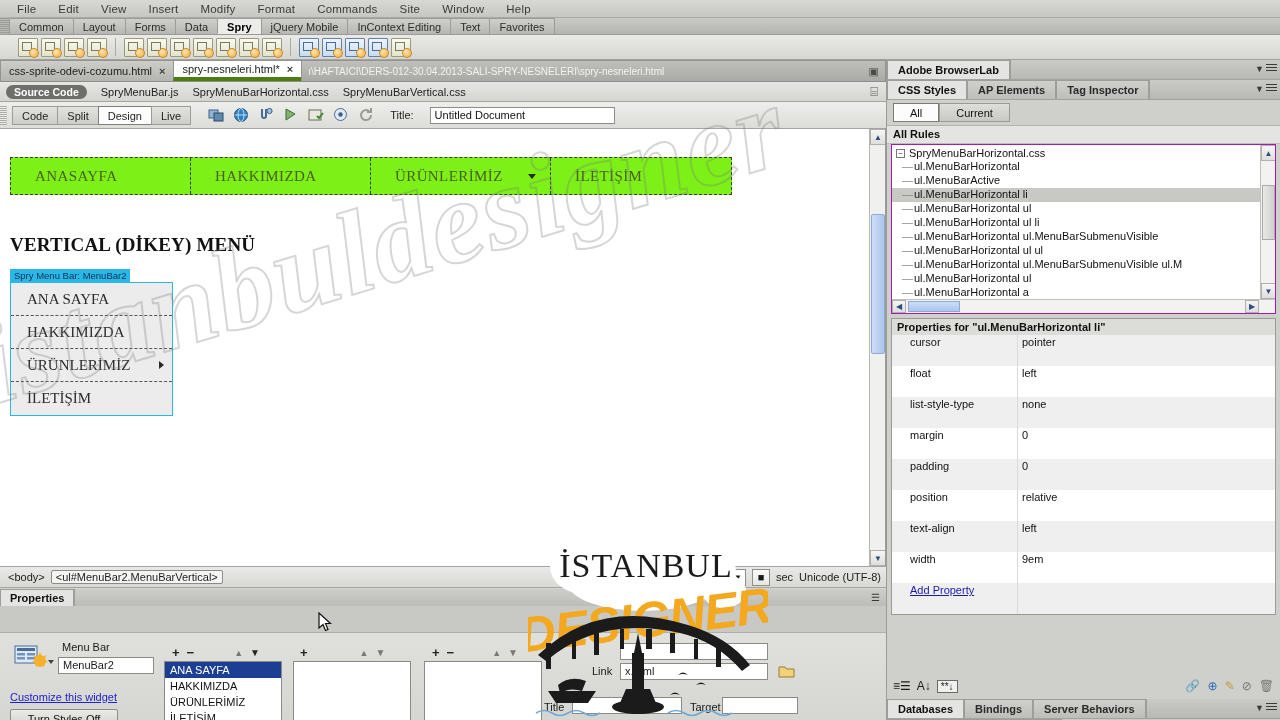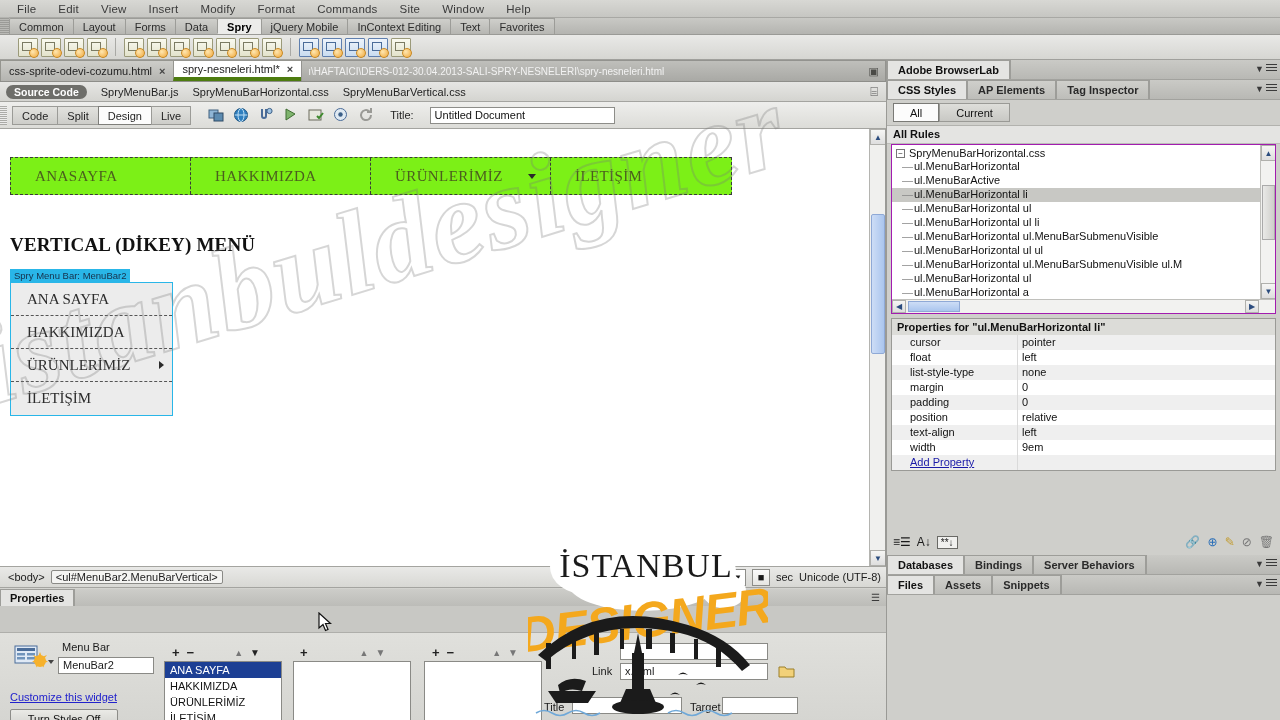--- a/index.html
+++ b/index.html
@@ -304,21 +304,21 @@
     background:#fff; vertical-align: 1px;}
   .rvscroll { position:absolute; right:0; top:0; width:15px; bottom:14px;
     background:#f2f2f0; border-left:1px solid #c0c0bc;}
   .rhscroll { position:absolute; left:0; right:0; bottom:0; height:14px;
     background:#f2f2f0; border-top:1px solid #c0c0bc;}
 
   .propsfor { margin:4px 4px 0 4px; background:#dcdcd8; border:1px solid #9a9a96;
     border-bottom:none; font-size:11px; font-weight:bold; padding:2px 5px; color:#111;}
   .proptable { margin:0 4px; border:1px solid #9a9a96; border-top:none;
     background:#fff; font-size:11px;}
-  .prow { display:flex; height:15px; line-height:14px; }
+  .prow { display:flex; height:31px; line-height:14px; }
   .prow:nth-child(odd) { background:#efefef; }
   .pname { width:125px; padding-left:18px; color:#111; }
   .pval { flex:1; padding-left:4px; color:#111; border-left:1px solid #dadada;}
   .pname.link { color:#1a1aa8; text-decoration:underline; }
 
   .cssbtns { height:22px; display:flex; align-items:center; padding:0 6px;
     gap:6px; background:#cfcfcb; margin-top:2px;}
   .cssbtns .rt { margin-left:auto; display:flex; gap:7px; align-items:center;}
 
   .botpanel { margin-top:2px; }

